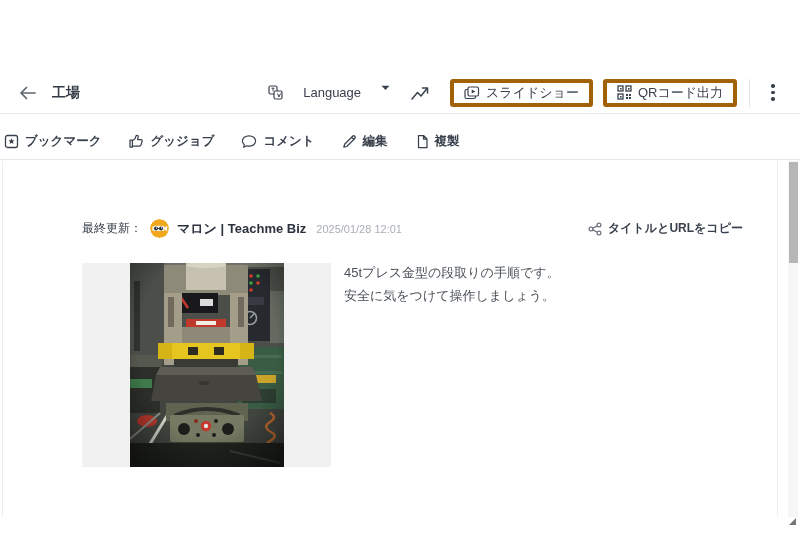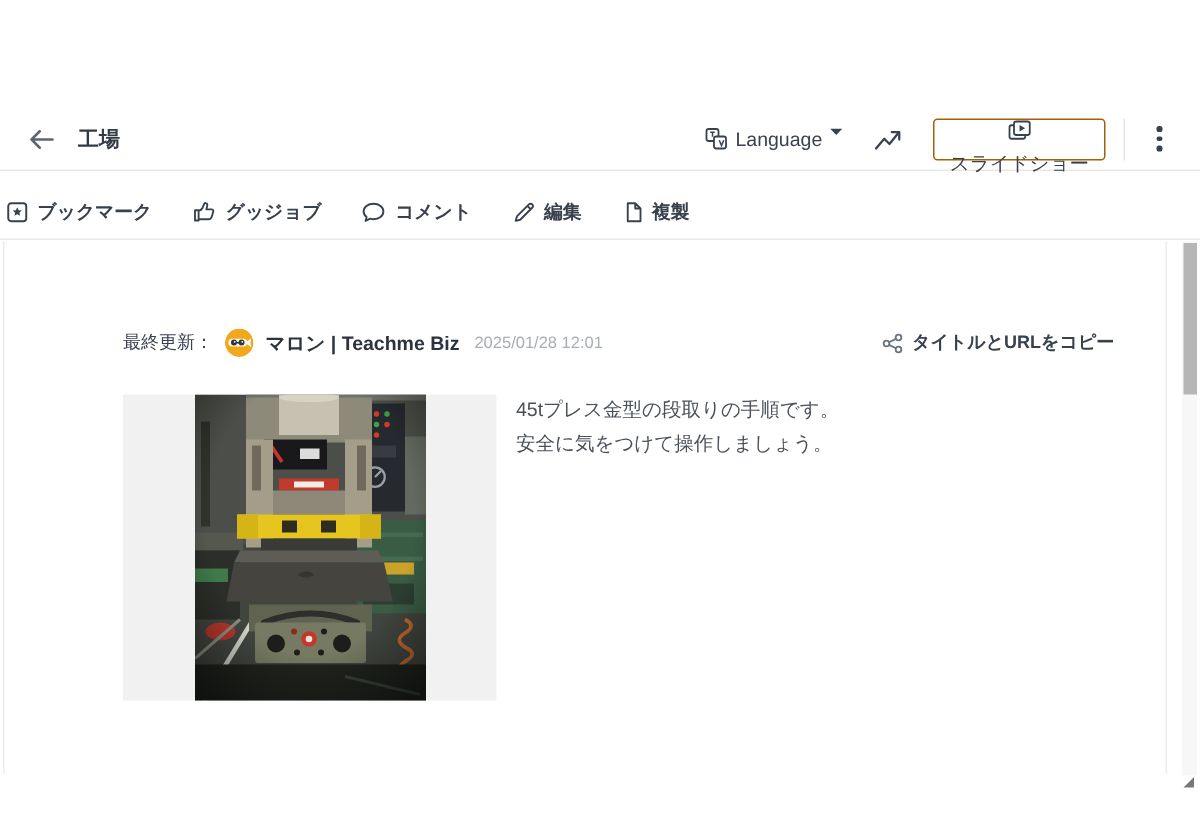--- a/index.html
+++ b/index.html
@@ -13,27 +13,27 @@
   svg{display:block;}
   
   .topbar{
     position:absolute;top:72px;left:0;width:800px;height:42px;
     display:flex;align-items:center;box-sizing:border-box;
     padding:0 16px;background:#fff;border-bottom:1px solid #e8e8e8;
   }
   .back-btn{width:24px;height:24px;display:flex;align-items:center;justify-content:center;cursor:pointer;}
   .topbar-title{margin-left:12px;font-size:14px;font-weight:bold;color:#333b46;}
   .topbar-spacer{flex:1;}
-  .lang-group{display:flex;align-items:flex-start;gap:5px;margin-right:20px;cursor:pointer;}
+  .lang-group{display:flex;align-items:flex-start;gap:20px;margin-right:20px;cursor:pointer;}
   .lang-label{font-size:13px;color:#39414d;}
   .trend-btn{margin-right:20px;cursor:pointer;display:flex;align-items:center;}
   .hbtn{
     height:28px;display:flex;align-items:center;gap:6px;
-    border:1px solid #a16207;border-radius:3px;background:#fff;
-    padding:0 10px;font-size:13px;color:#39414d;cursor:pointer;box-sizing:border-box;flex-direction:column;
+    border:4px solid #a16207;border-radius:3px;background:#fff;
+    padding:0 10px;font-size:13px;color:#39414d;cursor:pointer;box-sizing:border-box;
   }
   .hbtn + .hbtn{margin-left:10px;}
   .vsep{width:1px;height:28px;background:#e5e5e5;margin:0 12px;}
   .kebab{width:22px;height:24px;display:flex;flex-direction:column;align-items:center;justify-content:center;gap:3px;cursor:pointer;}
   .kebab i{width:3.4px;height:3.4px;border-radius:50%;background:#39414d;display:block;}
   
   .actionbar{
     position:absolute;top:123px;left:0;width:800px;height:37px;
     display:flex;align-items:center;gap:27px;box-sizing:border-box;
     padding-left:4px;background:#fff;border-bottom:1px solid #e8e8e8;
@@ -116,20 +116,41 @@
     <span>
       <svg width="16" height="14" viewBox="0 0 16 14">
           <rect x="1" y="3.5" width="10.5" height="9" rx="1.5" fill="#fff" stroke="#39414d" stroke-width="1.2"></rect>
           <rect x="4" y="1" width="10.5" height="9" rx="1.5" fill="#fff" stroke="#39414d" stroke-width="1.2"></rect>
           <path d="M7.7 3.4 L11.4 5.5 L7.7 7.6 Z" fill="#39414d"></path>
         </svg>
     </span>
     <span>スライドショー</span>
   </div>
 
+  <div class="hbtn">
+    <span>
+      <svg width="15" height="15" viewBox="0 0 15 15">
+          <g fill="none" stroke="#39414d" stroke-width="1.3">
+            <rect x="1" y="1" width="5" height="5"></rect>
+            <rect x="9" y="1" width="5" height="5"></rect>
+            <rect x="1" y="9" width="5" height="5"></rect>
+          </g>
+          <g fill="#39414d">
+            <rect x="3" y="3" width="1.6" height="1.6"></rect>
+            <rect x="11" y="3" width="1.6" height="1.6"></rect>
+            <rect x="3" y="11" width="1.6" height="1.6"></rect>
+            <rect x="9" y="9" width="2" height="2"></rect>
+            <rect x="12" y="9" width="2" height="2"></rect>
+            <rect x="9" y="12" width="2" height="2"></rect>
+            <rect x="12" y="12" width="2" height="2"></rect>
+          </g>
+        </svg>
+    </span>
+    <span>QRコード出力</span>
+  </div>
 
   <div class="vsep"></div>
 
   <div class="kebab">
     <span style="display:flex;flex-direction:column;gap:3px;">
         <i style="width:3.4px;height:3.4px;border-radius:50%;background:#39414d;"></i>
         <i style="width:3.4px;height:3.4px;border-radius:50%;background:#39414d;"></i>
         <i style="width:3.4px;height:3.4px;border-radius:50%;background:#39414d;"></i>
       </span>
   </div>

